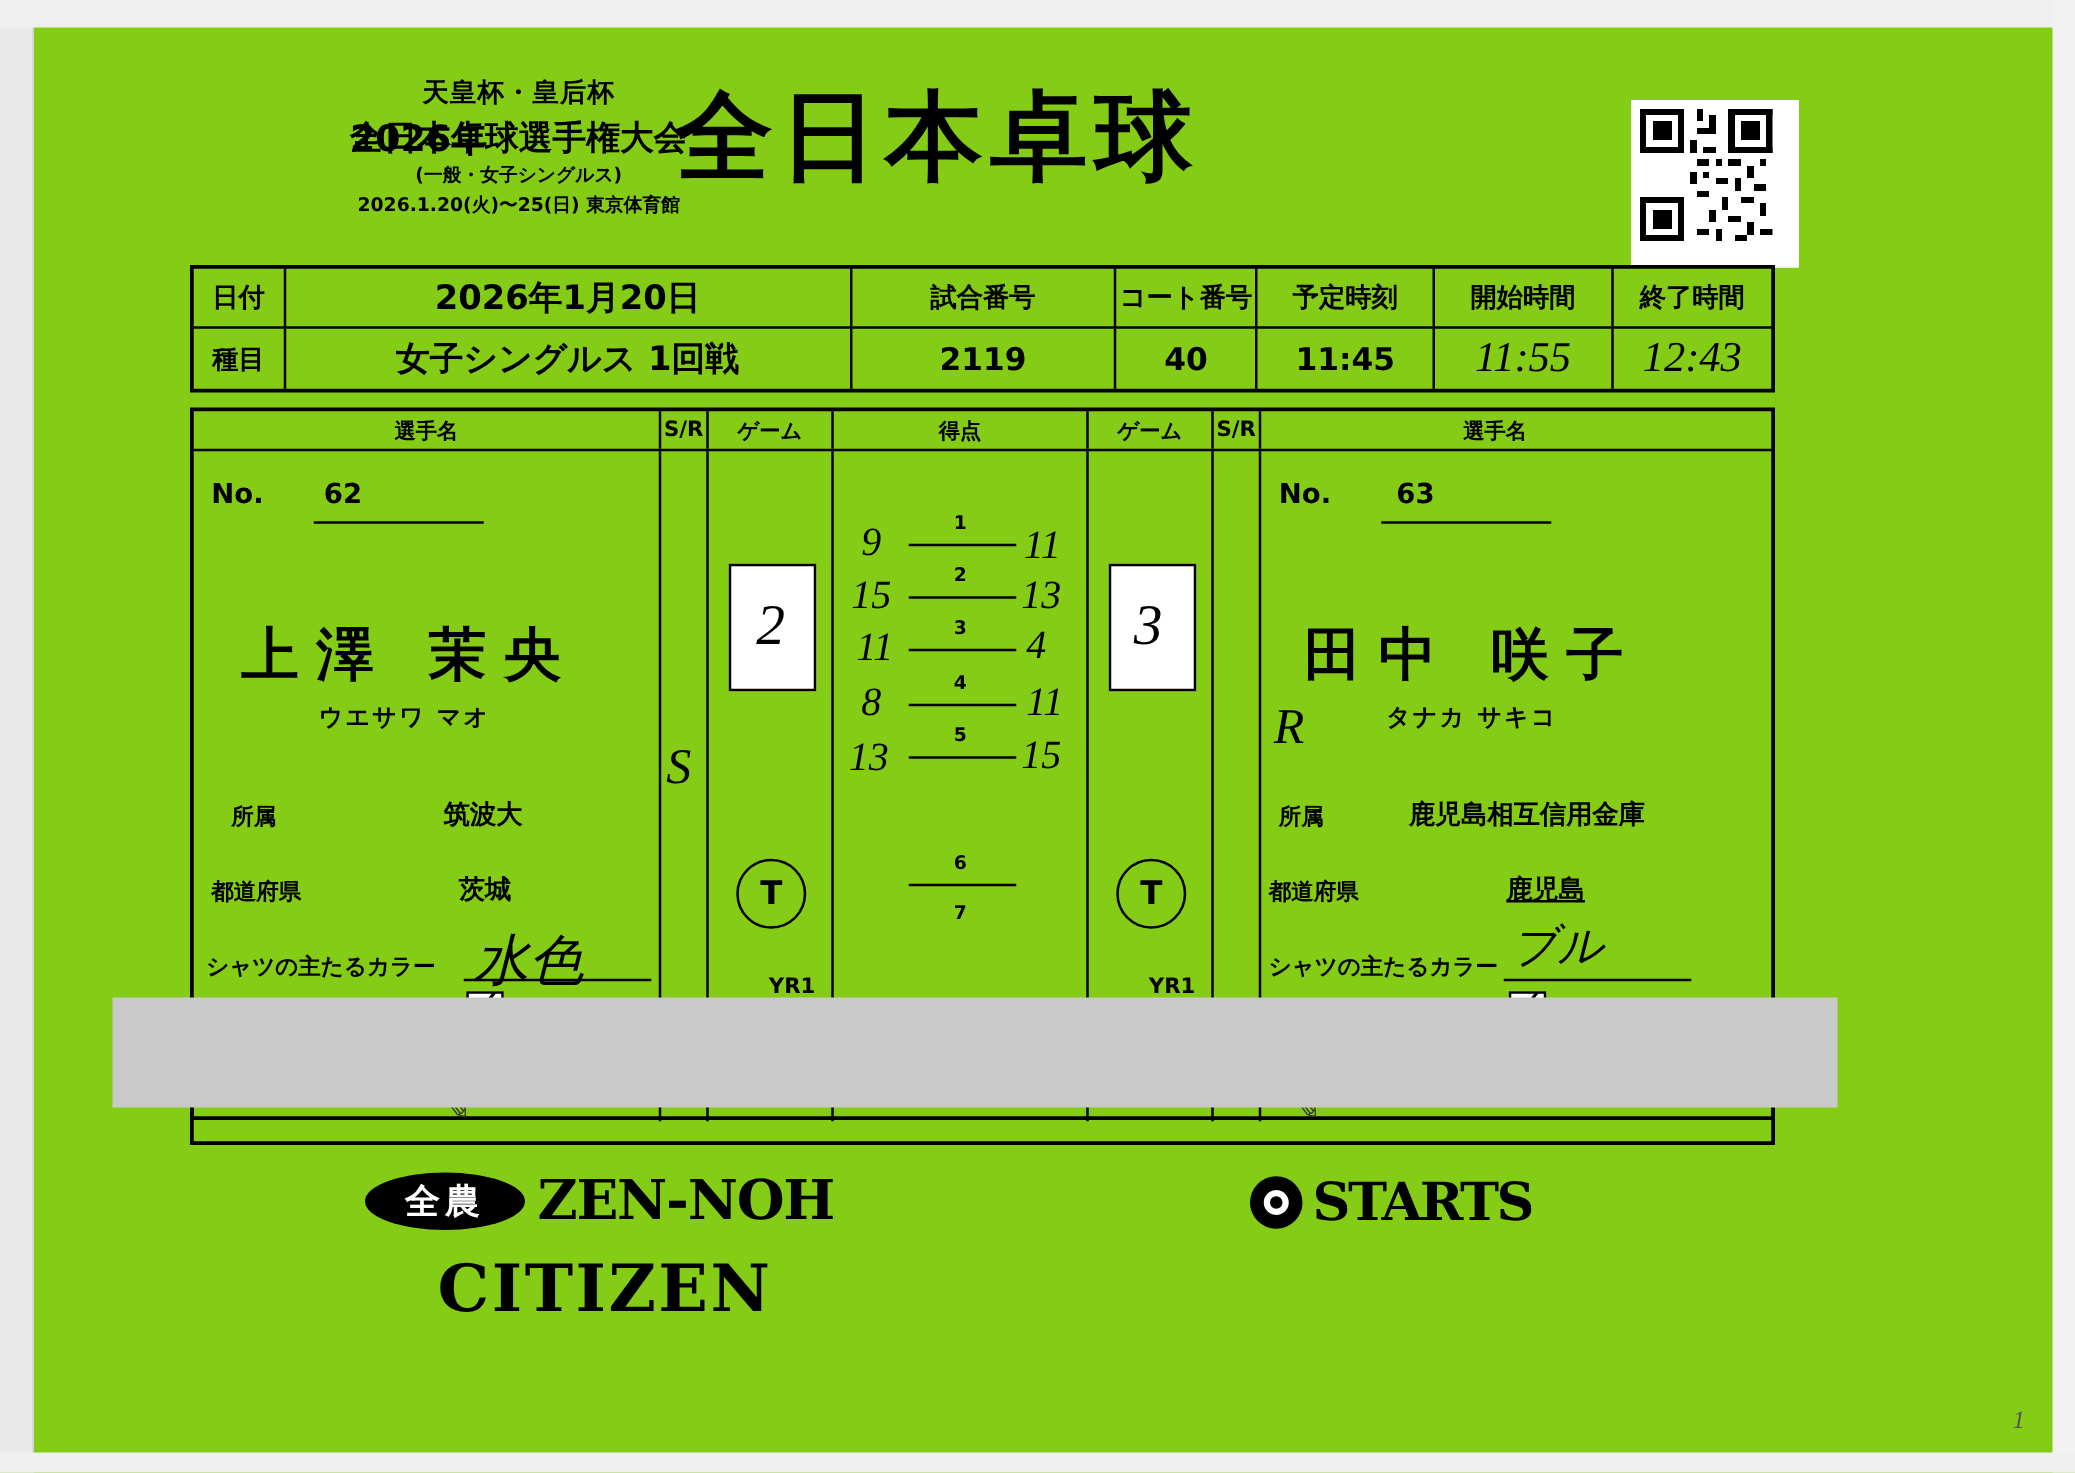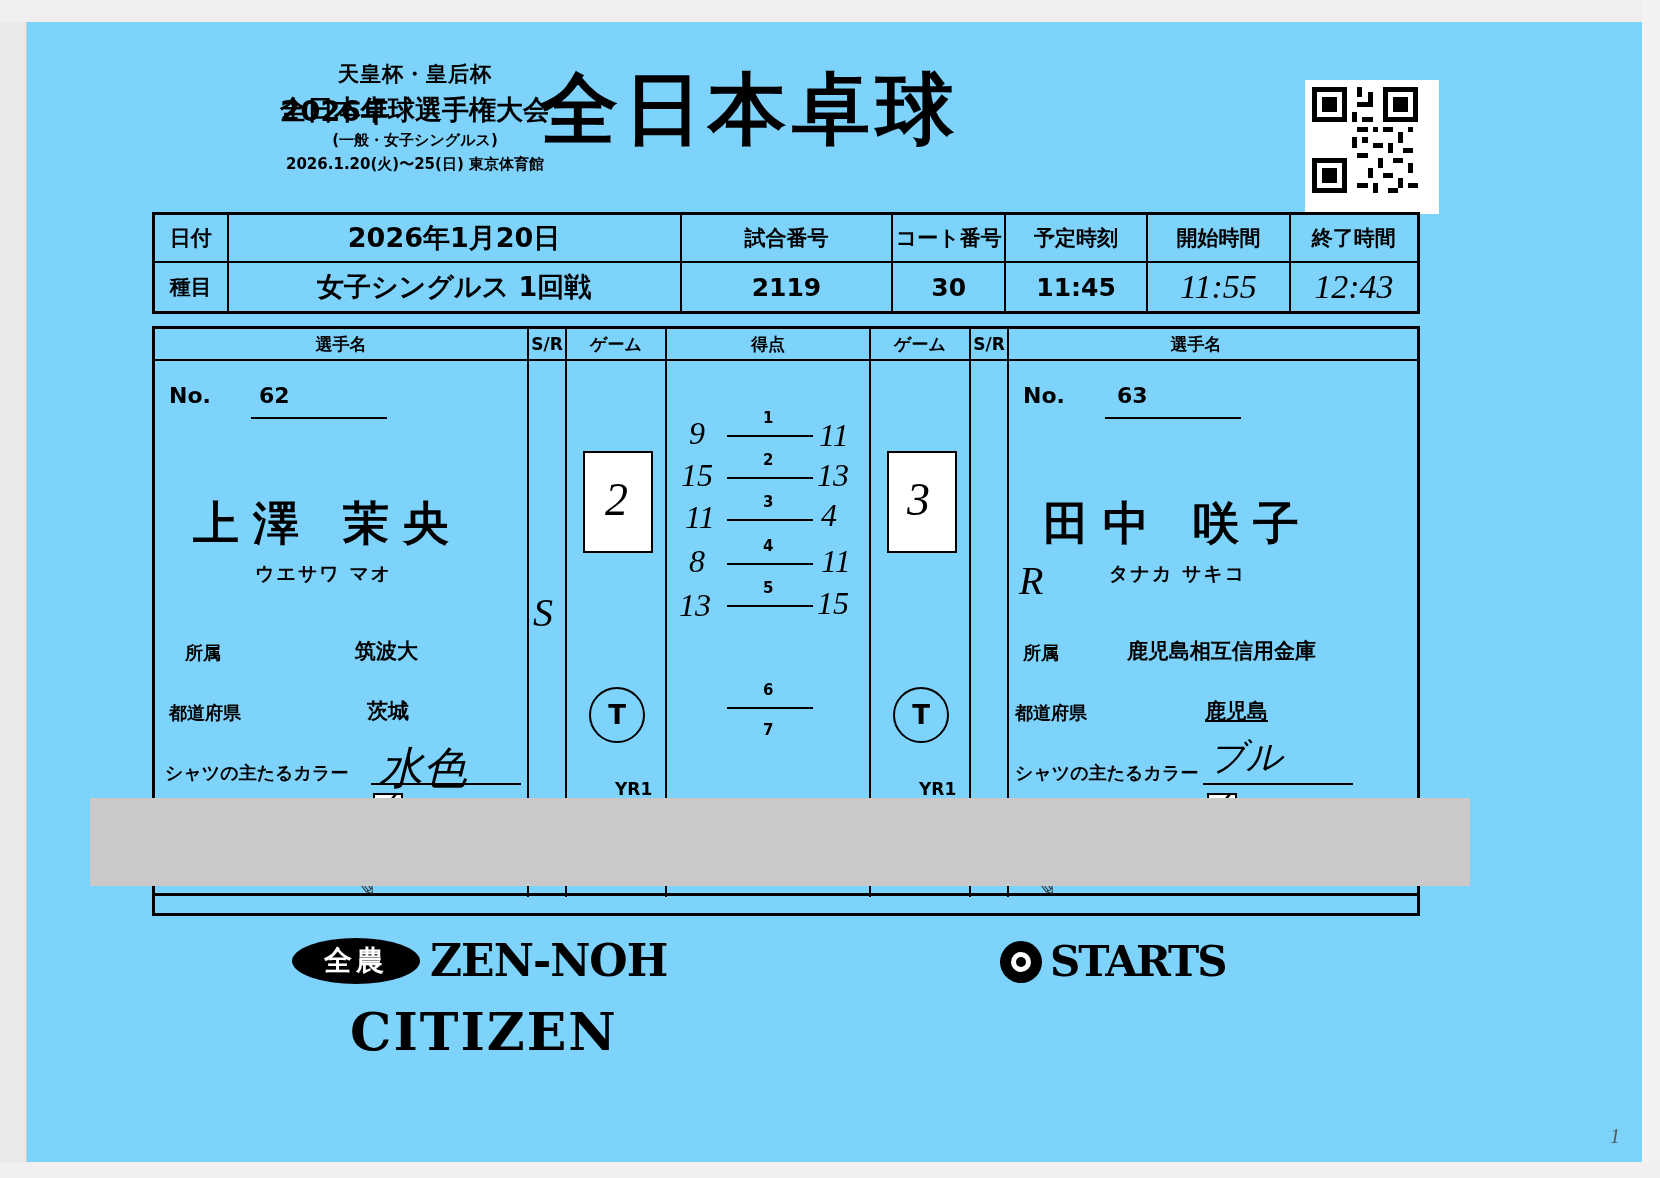--- a/index.html
+++ b/index.html
@@ -6,21 +6,21 @@
   body{
     width:1660px;height:1178px;
     background:#ffffff;
     font-family:"DejaVu Sans", sans-serif;
     color:#000;
     overflow:hidden;
     position:relative;
   }
   .sheet{
     position:absolute;left:0;top:0;width:1660px;height:1178px;
-    background:#7dd3fc;
+    background:#84cc16;
   }
   
   .scan-edge-left{position:absolute;left:0;top:0;width:26px;height:1178px;background:#e9e9e9;border-right:1px solid #cfcfcf;}
   .scan-edge-top{position:absolute;left:0;top:0;width:1660px;height:22px;background:#efefef;}
   .scan-edge-right{position:absolute;right:0;top:0;width:18px;height:1178px;background:#f2f2f2;}
   .scan-edge-bottom{position:absolute;left:0;bottom:0;width:1660px;height:16px;background:#f0f0f0;}
 
   
   .header{position:absolute;left:150px;top:60px;width:1320px;height:140px;}
   .hdr-left{position:absolute;left:55px;top:0;width:420px;text-align:center;font-family:"DejaVu Sans",sans-serif;}
@@ -186,21 +186,21 @@
       <div class="cell c-match">試合番号</div>
       <div class="cell c-court">コート番号</div>
       <div class="cell c-time">予定時刻</div>
       <div class="cell c-start">開始時間</div>
       <div class="cell c-end last">終了時間</div>
     </div>
     <div class="row">
       <div class="cell c-label">種目</div>
       <div class="cell c-date" style="font-size:27px;">女子シングルス 1回戦</div>
       <div class="cell c-match" style="font-size:25px;">2119</div>
-      <div class="cell c-court" style="font-size:25px;">30</div>
+      <div class="cell c-court" style="font-size:25px;">40</div>
       <div class="cell c-time" style="font-size:25px;">11:45</div>
       <div class="cell c-start">
         <span class="hand">11:55</span>
       </div>
       <div class="cell c-end last">
         <span class="hand">12:43</span>
       </div>
     </div>
   </div>
 

